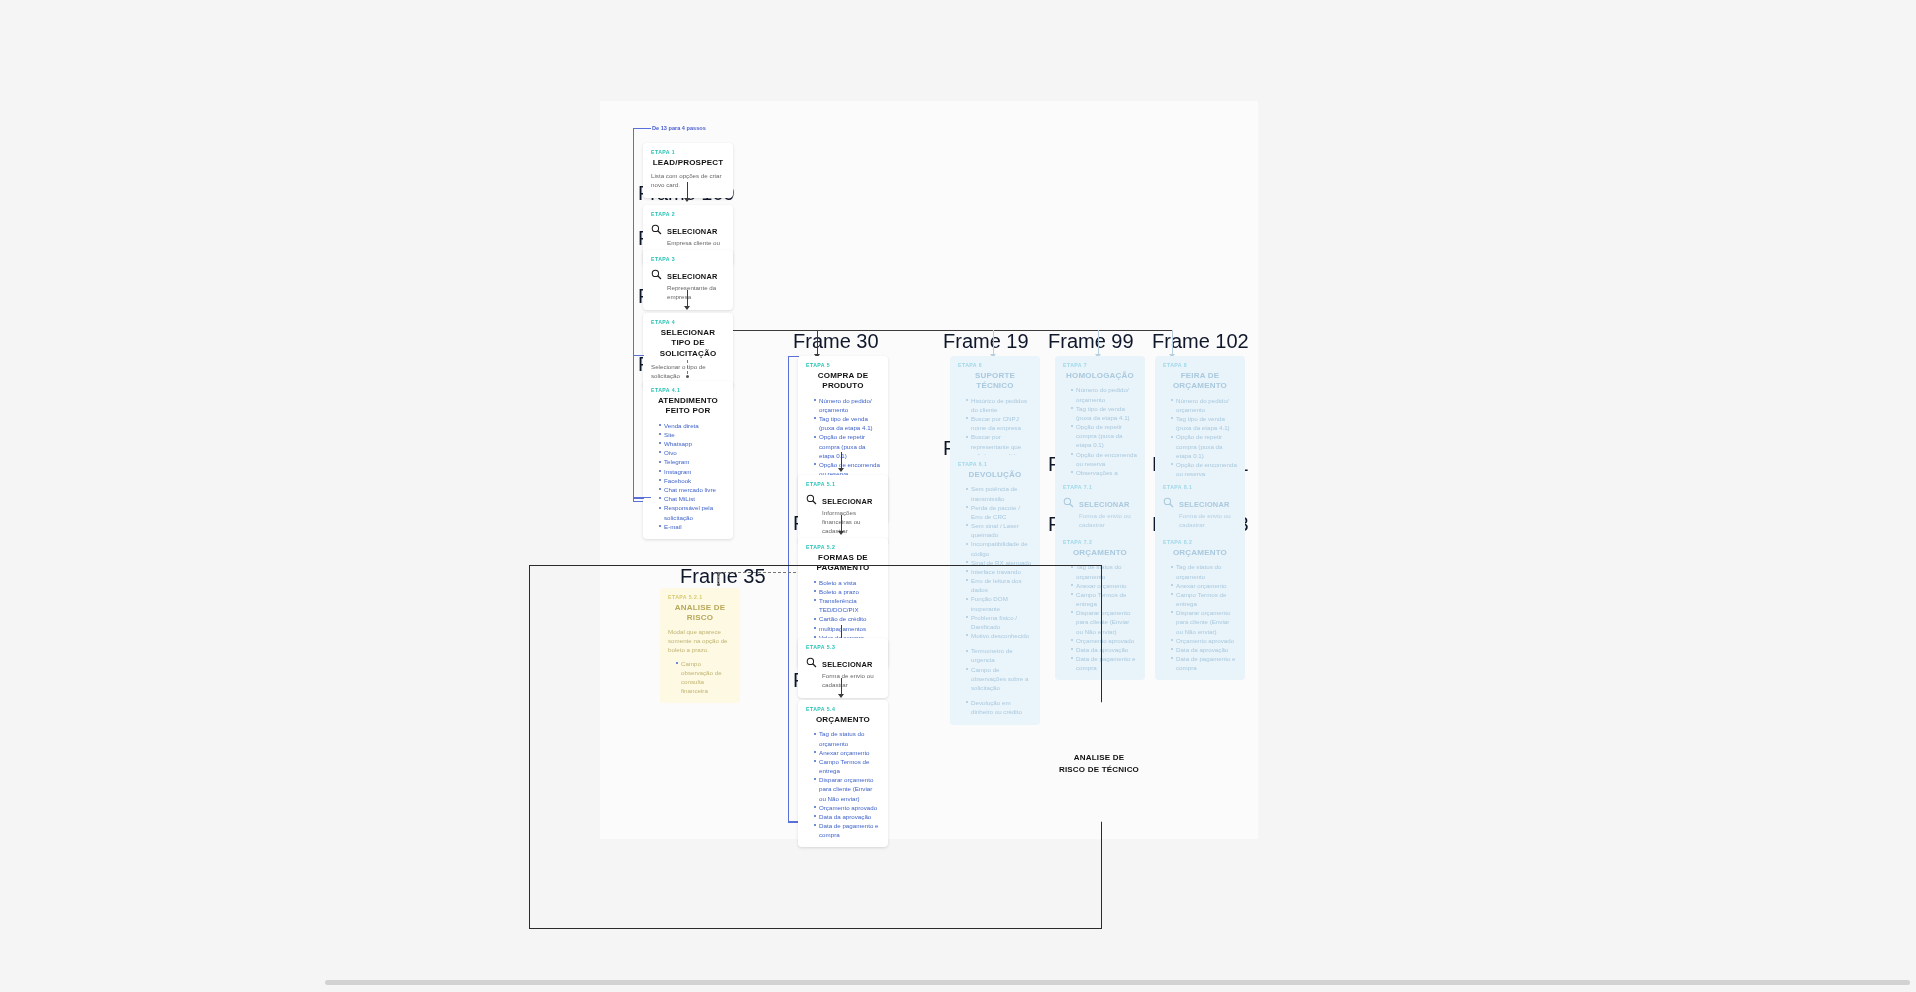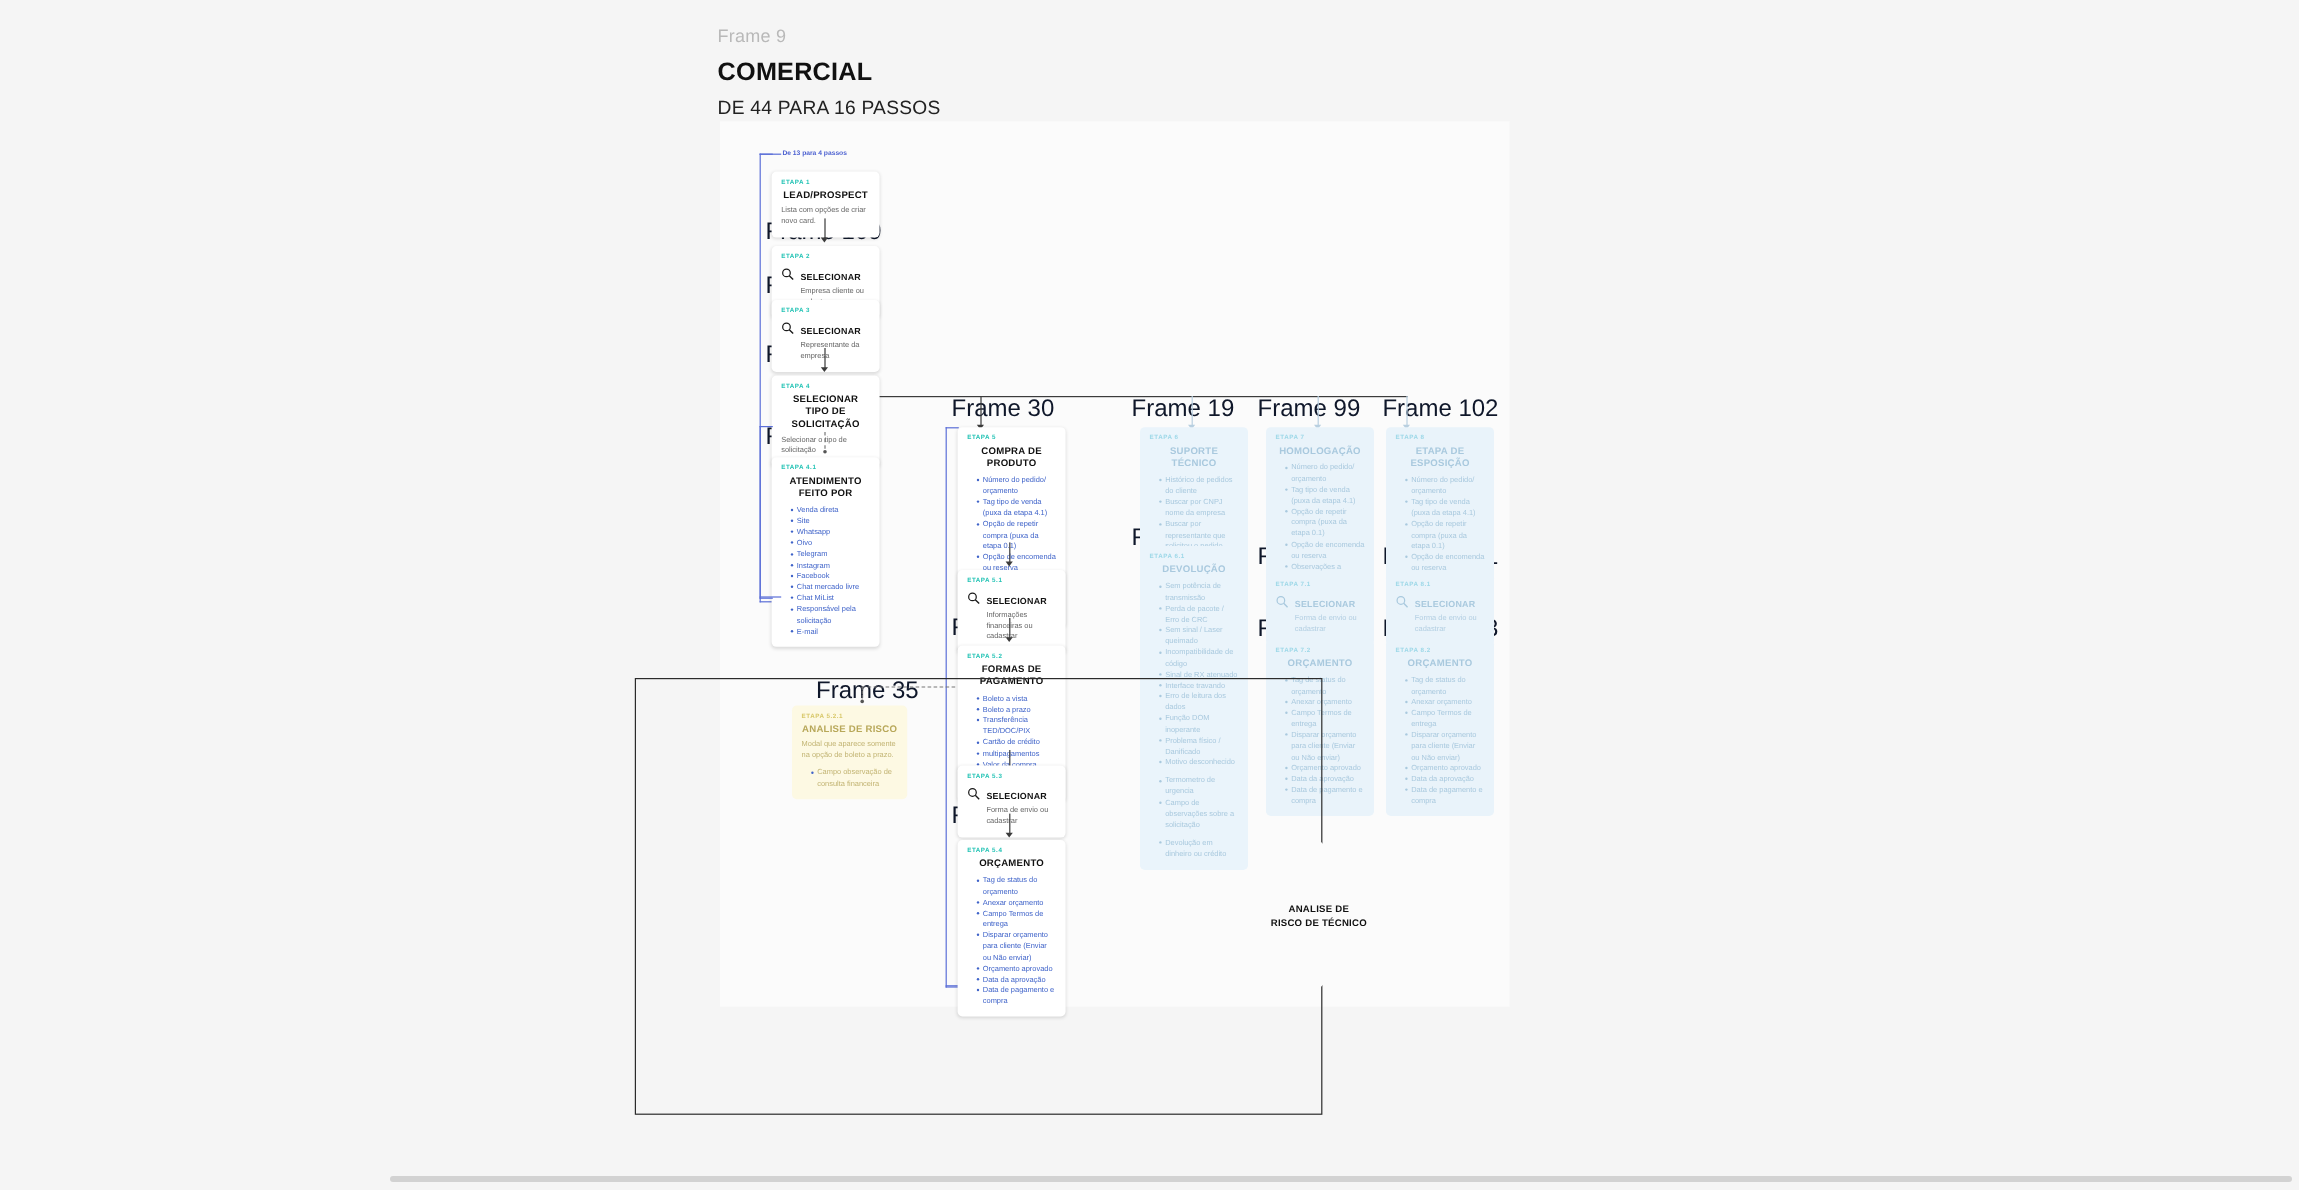--- a/index.html
+++ b/index.html
@@ -79,25 +79,20 @@
 
   
   .sbar{position:absolute;left:325px;bottom:7px;width:1585px;height:5px;
         background:#d2d2d2;border-radius:3px;}
 </style>
 </head>
 <body>
 
 <div class="canvas">
 
-  <div class="hdr">
-    <div class="hdr-frame">Frame 9</div>
-    <div class="hdr-title">COMERCIAL</div>
-    <div class="hdr-sub">DE 44 PARA 16 PASSOS</div>
-  </div>
 
   <div class="board"></div>
 
   <div class="ghost" style="left:638px;top:182px;">Frame 109</div>
   <div class="ghost" style="left:638px;top:227px;">Frame 84</div>
   <div class="ghost" style="left:638px;top:285px;">Frame 22</div>
   <div class="ghost" style="left:638px;top:353px;">Frame 21</div>
   <div class="ghost" style="left:793px;top:330px;">Frame 30</div>
   <div class="ghost" style="left:793px;top:512px;">Frame 33</div>
   <div class="ghost" style="left:793px;top:669px;">Frame 36</div>
@@ -284,21 +279,21 @@
       <li>Orçamento aprovado</li>
       <li>Data da aprovação</li>
       <li>Data de pagamento e compra</li>
     </ul>
   </div>
 
   <div class="dash-h" style="left:718px;top:572px;width:78px;"></div>
   <div class="dash" style="left:718px;top:572px;height:10px;"></div>
   <div class="dot" style="left:717px;top:583px;"></div>
 
-  <div class="card yellow" style="left:660px;top:588px;width:96px;">
+  <div class="card yellow" style="left:660px;top:588px;width:80px;">
     <div class="etapa" style="color:#d8c86a;">ETAPA 5.2.1</div>
     <div class="ctitle" style="color:#b8a85a;">ANALISE DE RISCO</div>
     <div class="cdesc" style="color:#c2b473;">Modal que aparece somente na opção de boleto a prazo.</div>
     <ul class="cl">
       <li style="color:#c2b473;">Campo observação de consulta financeira</li>
     </ul>
   </div>
 
   <div class="card tint" style="left:950px;top:356px;width:90px;">
     <div class="etapa f">ETAPA 6</div>
@@ -373,21 +368,21 @@
       <li>Campo Termos de entrega</li>
       <li>Disparar orçamento para cliente (Enviar ou Não enviar)</li>
       <li>Orçamento aprovado</li>
       <li>Data da aprovação</li>
       <li>Data de pagamento e compra</li>
     </ul>
   </div>
 
   <div class="card tint2" style="left:1155px;top:356px;width:90px;">
     <div class="etapa f">ETAPA 8</div>
-    <div class="ctitle f">ETAPA DE ESPOSIÇÃO</div>
+    <div class="ctitle f">FEIRA DE ORÇAMENTO</div>
     <ul class="cl f">
       <li>Número do pedido/ orçamento</li>
       <li>Tag tipo de venda (puxa da etapa 4.1)</li>
       <li>Opção de repetir compra (puxa da etapa 0.1)</li>
       <li>Opção de encomenda ou reserva</li>
       <li>Observações a respeito dos equipamentos do cliente</li>
     </ul>
   </div>
 
   <div class="card tint2" style="left:1155px;top:478px;width:90px;">

